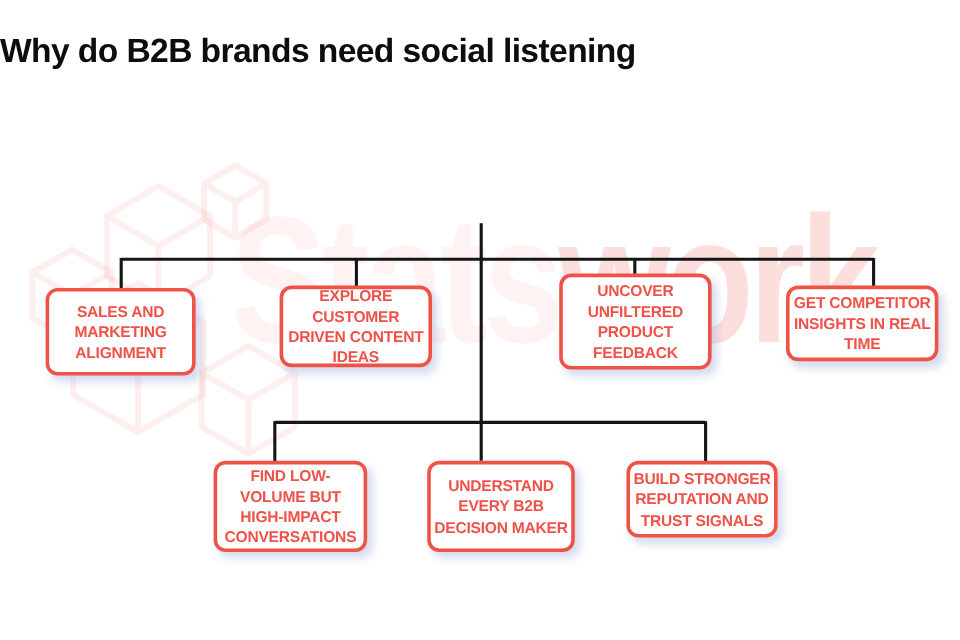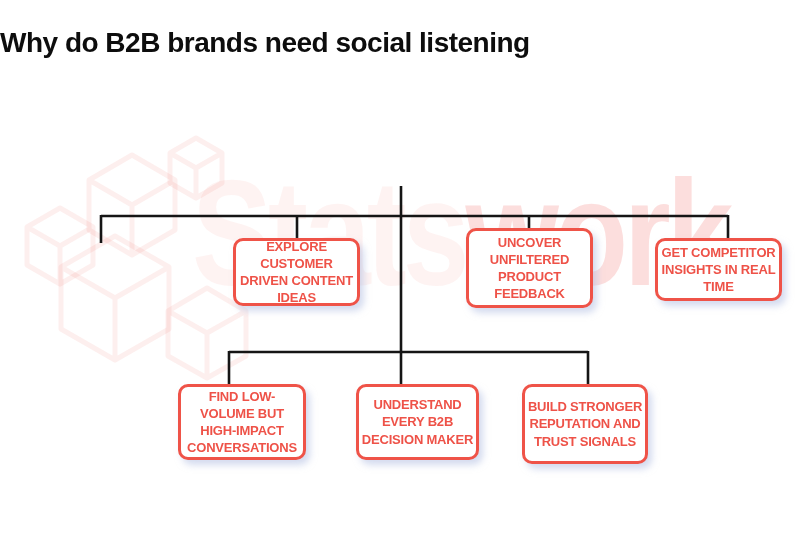--- a/index.html
+++ b/index.html
@@ -40,21 +40,21 @@
   .child{
     background:#ffffff;border:3px solid #ef5348;padding:2px;
   }
   .child .lbl{color:#ee5248;font-size:13px;line-height:1.32;}
   .n1{left:38px;top:240px;width:125px;height:73px;}
   .n2{left:233px;top:238px;width:127px;height:68px;}
   .n3{left:466px;top:228px;width:127px;height:80px;}
   .n4{left:645px;top:238px;width:127px;height:63px;margin-left:10px;}
   .n5{left:178px;top:384px;width:128px;height:76px;}
   .n6{left:356px;top:384px;width:123px;height:76px;}
-  .n7{left:522px;top:384px;width:126px;height:80px;}
+  .n7{left:522px;top:384px;width:126px;height:64px;}
 </style>
 </head>
 <body>
 
 <div class="stage">
 
   <div class="wm-layer">
     <svg class="wm-cubes" width="800" height="533" viewBox="0 0 800 533">
       <path d="M132 155 L175 180 L175 230 L132 255 L89 230 L89 180 Z M132 205 L132 255 M132 205 L175 180 M132 205 L89 180"></path>
       <path d="M115 236 L169 267 L169 329 L115 360 L61 329 L61 267 Z M115 298 L115 360 M115 298 L169 267 M115 298 L61 267"></path>
@@ -75,20 +75,25 @@
     <path d="M529 216 L529 241"></path>
     <path d="M728 215 L728 241"></path>
     <path d="M229 352 L588 352"></path>
     <path d="M229 351 L229 387"></path>
     <path d="M588 351 L588 387"></path>
   </svg>
 
   <div class="title">Why do B2B brands need social listening</div>
 
 
+  <div class="node child n1">
+    <span class="lbl">SALES AND
+MARKETING
+ALIGNMENT</span>
+  </div>
   <div class="node child n2">
     <span class="lbl">EXPLORE
 CUSTOMER
 DRIVEN CONTENT
 IDEAS</span>
   </div>
   <div class="node child n3">
     <span class="lbl">UNCOVER
 UNFILTERED
 PRODUCT

